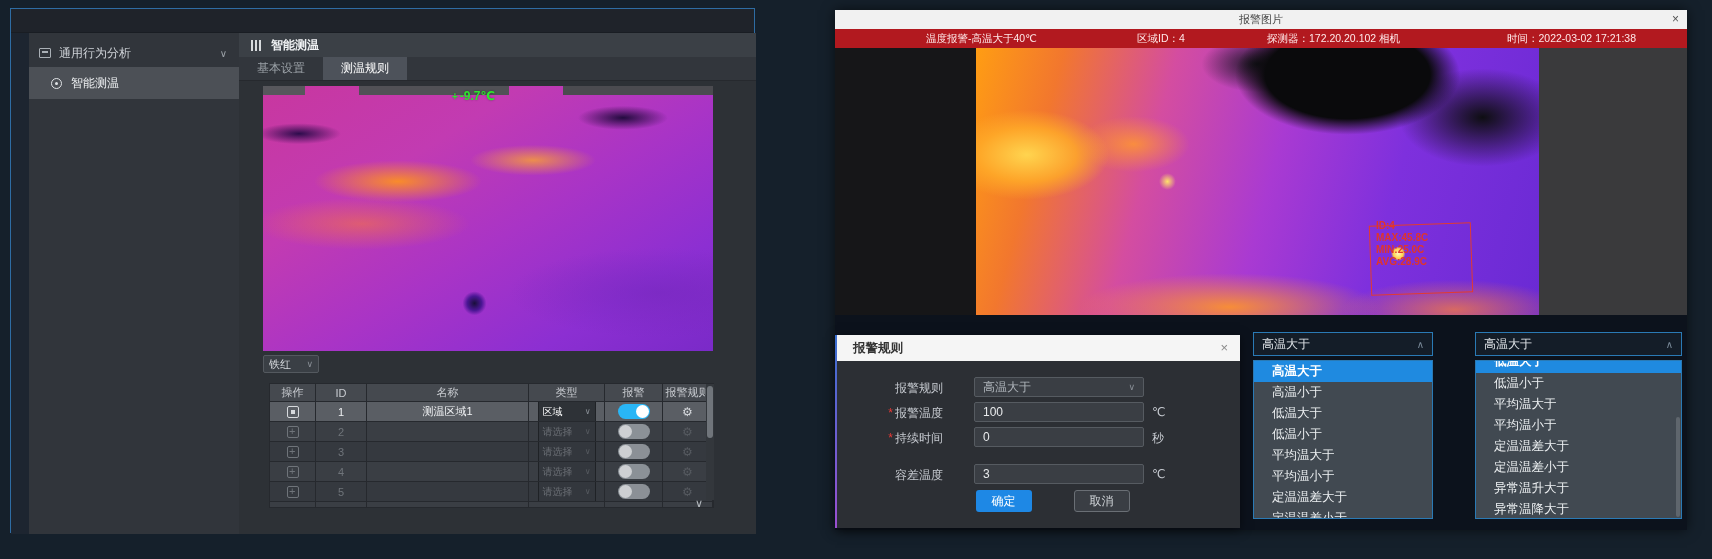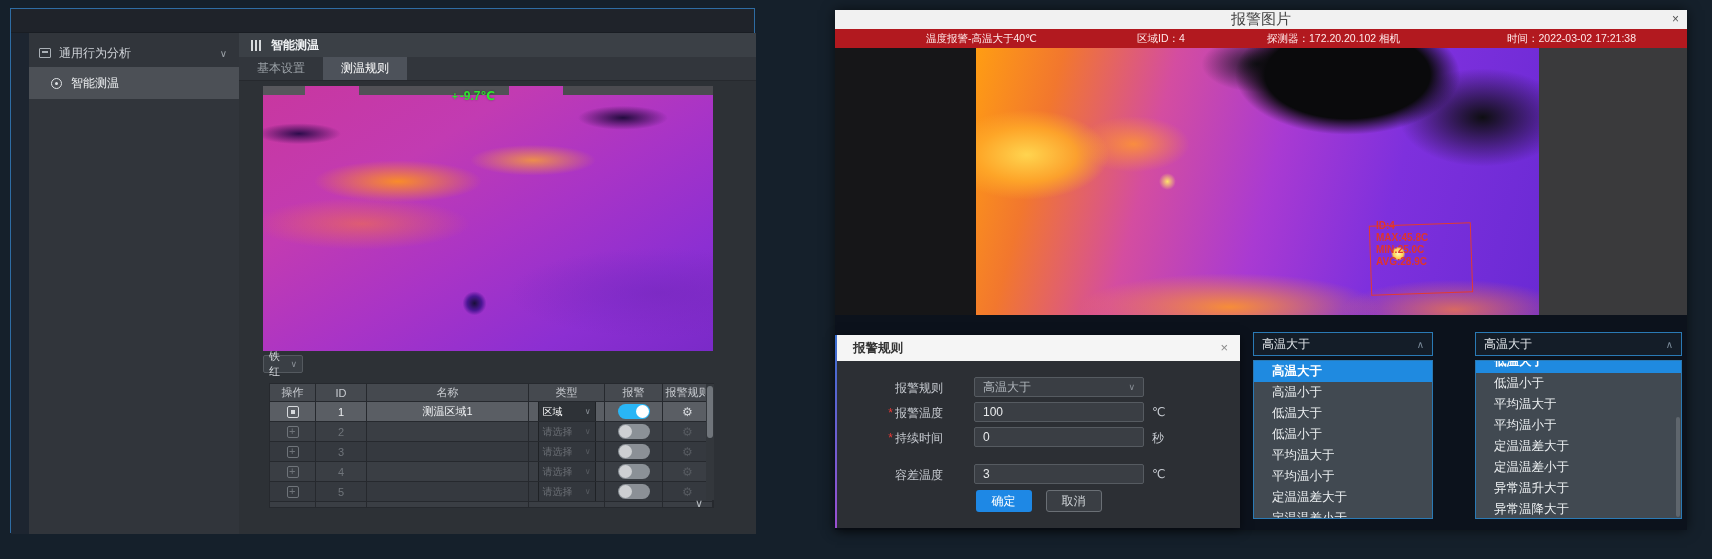--- a/index.html
+++ b/index.html
@@ -40,21 +40,21 @@
       radial-gradient(ellipse 56px 14px at 8% 18%, #2d0c4c, rgba(0,0,0,0) 75%),
       radial-gradient(ellipse 200px 60px at 88% 78%, rgba(118,40,190,0.65), rgba(0,0,0,0) 75%),
       linear-gradient(148deg, #c8379f 0%, #c23bb2 30%, #a934c6 55%, #8c2fd2 80%, #7a2ac8 100%);
   }
   .gray-strip { position:absolute; top:0; height:9px; background:#57575c; }
   #gs1{left:0;width:42px;} #gs2{left:96px;width:150px;background:#515156;} #gs3{left:300px;width:150px;background:#4b4b50;}
   #lw-temp-overlay { position:absolute; left:42%; top:3px; color:#2ee52e; font-size:12px; font-weight:bold; text-shadow:0 0 2px rgba(0,0,0,.4);}
   #lw-temp-overlay:before { content:"+"; margin-right:2px; font-size:10px; }
 
   
-  #palette-select { position:absolute; left:252px; top:346px; width:40px; height:18px; background:#3a3f45; border:1px solid #54595f; border-radius:2px; display:flex; align-items:center; justify-content:space-between; padding:0 5px; color:#d4d7db; font-size:11px; cursor:pointer;}
+  #palette-select { position:absolute; left:252px; top:346px; width:56px; height:18px; background:#3a3f45; border:1px solid #54595f; border-radius:2px; display:flex; align-items:center; justify-content:space-between; padding:0 5px; color:#d4d7db; font-size:11px; cursor:pointer;}
   #palette-select .chev{ color:#8a9097; font-size:9px; }
 
   
   #lw-table { position:absolute; left:258px; top:374px; width:445px; height:125px; overflow:hidden; font-size:11px; border:1px solid #26292e;}
   .trow { display:grid; grid-template-columns:46px 51px 162px 76px 58px 50px; height:20px; }
   .trow.thead { height:18px; background:#45494f; color:#c9ccd1; }
   .tc { display:flex; align-items:center; justify-content:center; border-right:1px solid #26292e; border-bottom:1px solid #26292e; overflow:hidden;}
   .trow.r1 { background:#5a5e64; color:#f0f2f4; }
   .trow.even { background:#3a3e44; } .trow.odd { background:#35393f; }
   .dim { color:#6f747a; }
@@ -73,21 +73,21 @@
   .toggle.off:before { content:""; position:absolute; left:1px; top:1px; width:13px; height:13px; border-radius:50%; background:#e8eaec; }
   .gear { font-size:12px; cursor:pointer; }
   .gear.lit { color:#d6d9dd; } .gear.dim2 { color:#565a60; }
   #tbl-scrollbar { position:absolute; left:695px; top:375px; width:8px; height:116px; background:#33373c; }
   #tbl-scrollbar .thumb { position:absolute; left:1px; top:2px; width:6px; height:52px; background:#70757b; border-radius:3px;}
   #scroll-more { position:absolute; left:684px; top:488px; color:#b9bec3; font-size:11px; cursor:pointer;}
 
   
   #right-win { position:absolute; left:835px; top:10px; width:852px; height:520px; background:#0c121c; box-shadow:0 0 12px rgba(0,0,0,.6); }
   #rw-titlebar { position:absolute; left:0; top:0; width:100%; height:19px; background:#f1f1f1; }
-  #rw-title { position:absolute; left:0; top:0; width:100%; height:19px; display:flex; align-items:center; justify-content:center; color:#444; font-size:15px; }
+  #rw-title { position:absolute; left:0; top:0; width:100%; height:19px; display:flex; align-items:center; justify-content:center; color:#444; font-size:11px; }
   #rw-close { position:absolute; right:8px; top:2px; color:#555; font-size:12px; cursor:pointer; }
   #rw-redbar { position:absolute; left:0; top:19px; width:100%; height:19px; background:#b2191f; color:#ffe9e9; font-size:10.5px; }
   #rw-redbar span { position:absolute; top:3px; white-space:nowrap; }
   #al-alarm{left:62px;margin-left:29px;} #al-region{left:302px;} #al-detector{left:432px;} #al-time{left:672px;}
 
   #rw-imgzone { position:absolute; left:0; top:38px; width:704px; height:267px; background:#161618; }
   #rw-grayband { position:absolute; left:704px; top:38px; width:148px; height:267px; background:#3a3a3c; }
   #rw-thermal { position:absolute; left:141px; top:0; width:563px; height:267px; overflow:hidden;
     background:
       radial-gradient(circle 9px at 75% 77%, #fff8c0 0%, #ffd24a 55%, rgba(0,0,0,0) 80%),
@@ -112,21 +112,21 @@
   #rd-close { position:absolute; right:12px; top:5px; color:#8a8a8a; font-size:13px; cursor:pointer;}
   .fld { position:absolute; left:0; width:100%; height:20px; }
   .fld .lab { position:absolute; left:30px; width:76px; text-align:right; top:3px; color:#c6cad0; font-size:12px; }
   .fld .req:before { content:"*"; color:#e53935; margin-right:2px; }
   .fld .inp { position:absolute; left:137px; top:0; width:170px; height:20px; background:#3a3e44; border:1px solid #565b61; border-radius:2px; color:#e8eaec; font-size:12px; display:flex; align-items:center; padding:0 8px; }
   .fld .inp.sel { color:#aeb4ba; justify-content:space-between; cursor:pointer;}
   .fld .inp.sel .chev { color:#8a9097; font-size:9px; }
   .fld .unit { position:absolute; left:315px; top:3px; color:#c6cad0; font-size:12px; }
   #f0{top:42px;} #f1{top:67px;padding-left:40px;} #f2{top:92px;} #f3{top:129px;border-radius:9px;}
   #rd-btns { position:absolute; left:0; top:155px; width:100%; display:flex; justify-content:center; gap:14px; }
-  .btn { width:56px; height:22px; border-radius:3px; font-size:12px; display:flex; align-items:center; justify-content:center; cursor:pointer; }
+  .btn { width:56px; height:22px; border-radius:3px; font-size:12px; display:flex; align-items:center; justify-content:center; cursor:pointer;margin-left:28px; }
   #btn-ok { background:#1e88e5; color:#fff; }
   #btn-cancel { background:#3a3e44; border:1px solid #6a6f75; color:#d0d4d8; }
 
   
   .dd-select { position:absolute; top:322px; height:24px; background:#141d28; border:1px solid #2a7ab5; color:#dfe3e7; font-size:12px; display:flex; align-items:center; justify-content:space-between; padding:0 8px; cursor:pointer;}
   .dd-select .chev { color:#7a8a99; font-size:10px; }
   #dd1-select { left:418px; width:180px; } #dd2-select { left:640px; width:207px; }
   .dd-panel { position:absolute; top:350px; background:#414951; border:1px solid #2a7ab5; overflow:hidden; }
   #dd1-panel { left:418px; width:180px; height:159px; }
   #dd2-panel { left:640px; width:207px; height:159px; }

